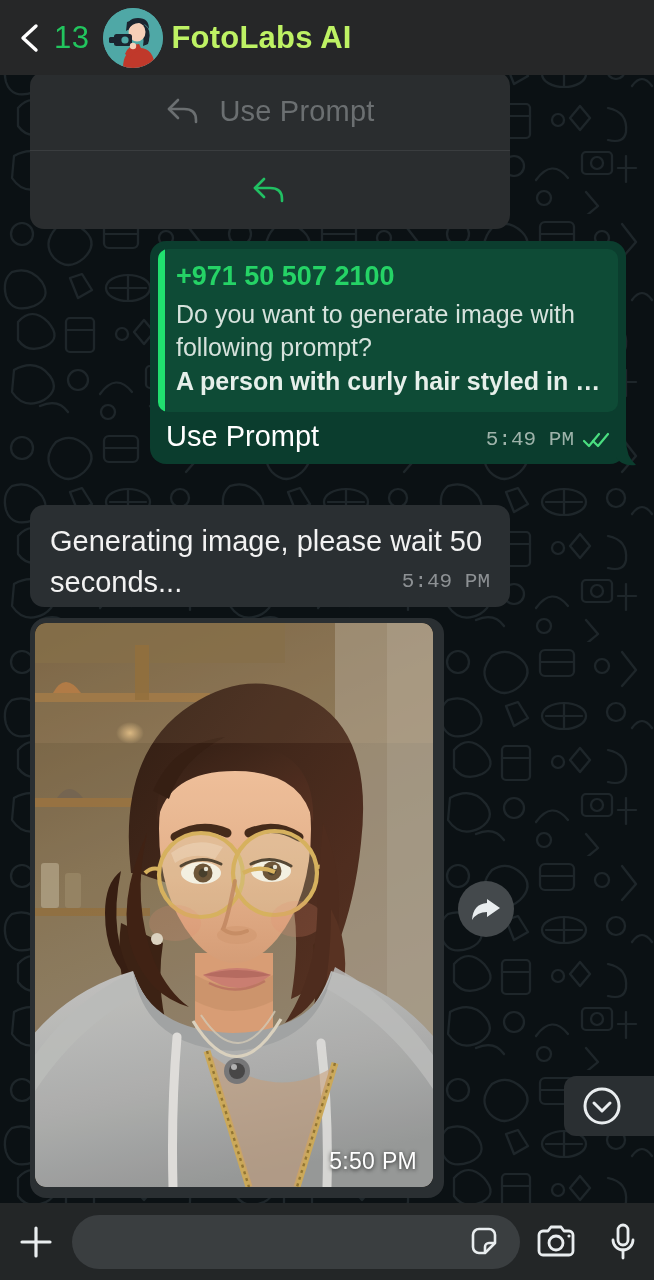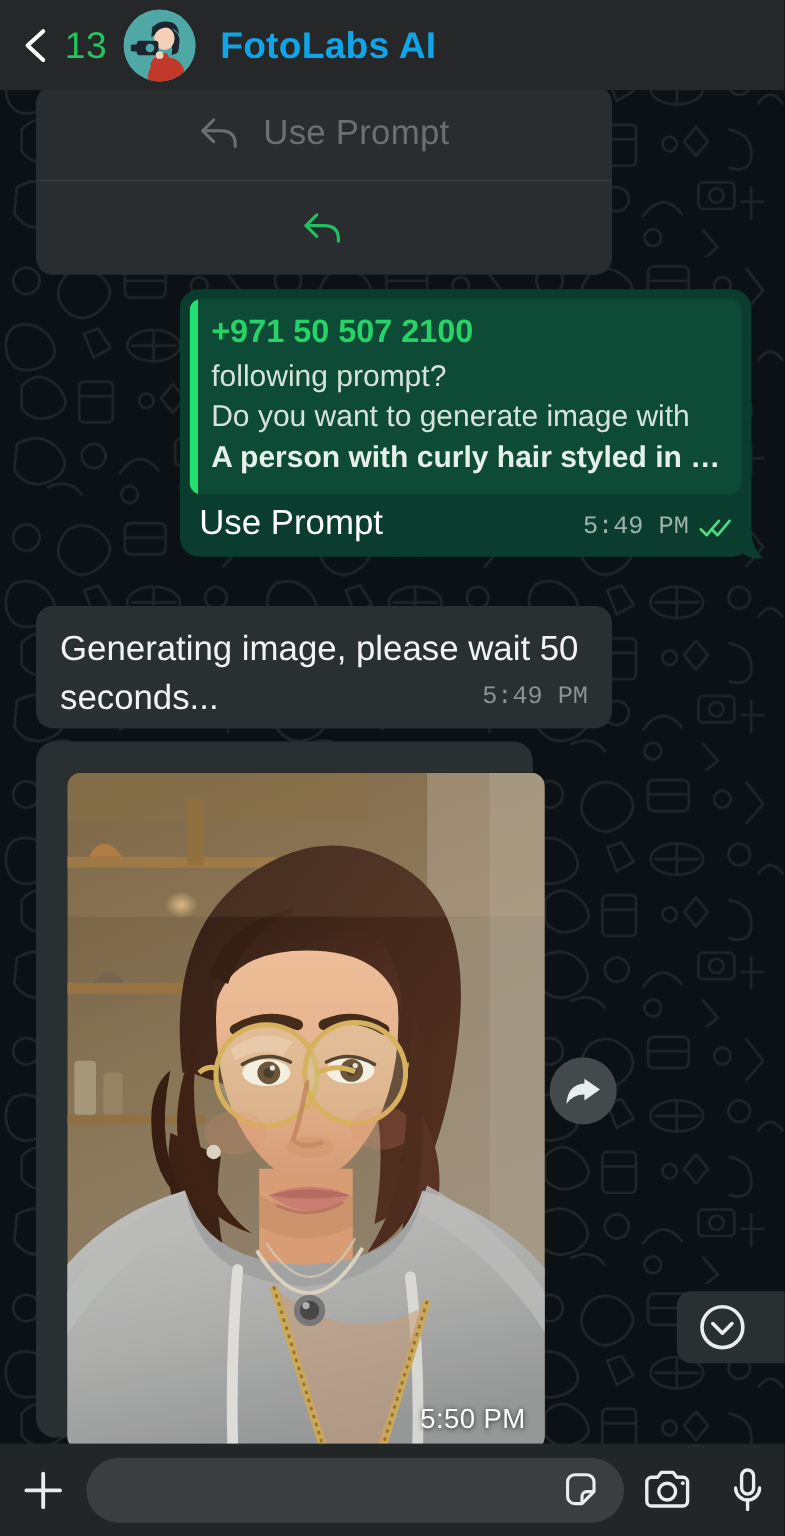--- a/index.html
+++ b/index.html
@@ -36,22 +36,22 @@
   #header .unread-count {
     font-size:31px; color:#22c55e; margin-left:6px; margin-right:14px;
     letter-spacing:.5px;
   }
   #avatar {
     width:60px; height:60px; border-radius:50%; flex:none;
     overflow:hidden; background:#4FA8A6;
   }
   #avatar svg { display:block; }
   #contact-name {
-    font-size:31px; font-weight:bold; color:#0ea5e9;
-    margin-left:20px; letter-spacing:.2px;text-align:right;
+    font-size:31px; font-weight:bold; color:#bef264;
+    margin-left:8px; letter-spacing:.2px;text-align:right;
   }
 
   
   #prompt-menu {
     position:absolute; left:30px; top:72px; width:480px;
     background:#2A2D2F;
     border-radius:14px;
     z-index:15;
     overflow:hidden;
   }
@@ -126,21 +126,21 @@
   #incoming-bubble .in-meta {
     display:flex; justify-content:flex-end; margin-top:-32px;
   }
   #incoming-bubble .meta-time { color:#8D9194; }
 
   
   #image-bubble {
     left:30px; top:618px; width:414px; height:580px;
     background:#2A2F32;
     border-radius:16px;
-    padding:26px;
+    padding:5px;
     z-index:10;
   }
   .photo {
     position:relative; width:398px; height:564px;
     border-radius:11px; overflow:hidden;
     background:#1a1412;
   }
   .photo svg { display:block; width:100%; height:100%; }
   .photo .img-time {
     position:absolute; right:16px; bottom:12px;
@@ -294,22 +294,22 @@
       </span>
     </div>
   </div>
 
   <div id="outgoing-bubble" class="row">
     <div class="quote-block">
       <span class="quote-bar"></span>
       <div class="quote-head">
         <span class="quote-author">+971 50 507 2100</span>
       </div>
+      <div class="quote-line">Do you want to generate image with</div>
       <div class="quote-line">following prompt?</div>
-      <div class="quote-line">Do you want to generate image with</div>
       <div class="quote-line bold">A person with curly hair styled in a care...</div>
     </div>
 
     <div class="bubble-body">
       <span class="bubble-text">Use Prompt</span>
       <span class="meta">
         <span class="meta-time">5:49 PM</span>
         <span class="ticks">
           <svg viewBox="0 0 30 18" fill="none" stroke="#53BDEB" stroke-width="2.2" stroke-linecap="round" stroke-linejoin="round">
             <path d="M2 10 L7 15 L17 3" stroke="#4ADE80"></path>

